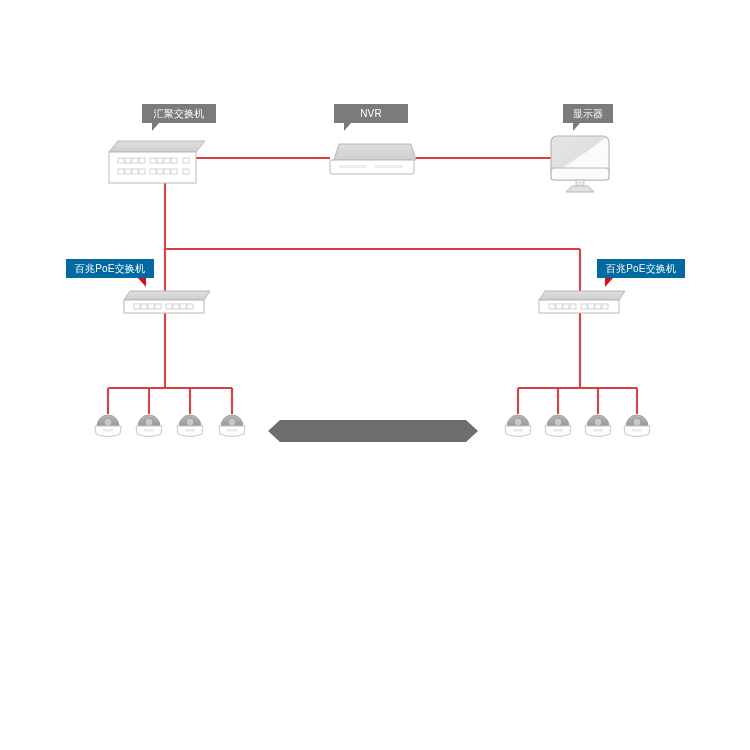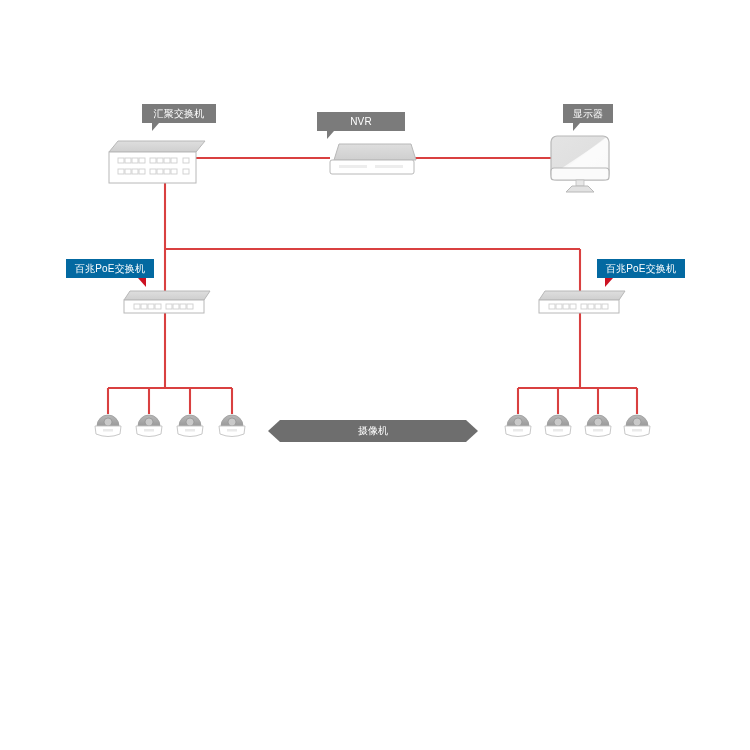--- a/index.html
+++ b/index.html
@@ -245,35 +245,34 @@
     <g>
       <polygon points="268,431 280,420 466,420 478,431 466,442 280,442" fill="#6e6e6e"></polygon>
     </g>
   </svg>
 
   <div class="lbl lbl-gray" style="left:142px; top:104px; width:74px;">
     <span>汇聚交换机</span>
     <span class="tail tail-left-gray"></span>
   </div>
 
-  <div class="lbl lbl-gray" style="left:317px; top:104px; width:88px;margin-top:8px;">
+  <div class="lbl lbl-gray" style="left:334px; top:104px; width:74px;">
     <span>NVR</span>
     <span class="tail tail-left-gray"></span>
   </div>
 
   <div class="lbl lbl-gray" style="left:563px; top:104px; width:50px;">
     <span>显示器</span>
     <span class="tail tail-left-gray"></span>
   </div>
 
   <div class="lbl lbl-red" style="left:66px; top:259px; width:88px;">
     <span>百兆PoE交换机</span>
     <span class="tail tail-right-red"></span>
   </div>
 
   <div class="lbl lbl-red" style="left:597px; top:259px; width:88px;">
     <span>百兆PoE交换机</span>
     <span class="tail tail-left-red"></span>
   </div>
 
-  <div class="banner-text" style="left:268px; top:420px; width:210px;">摄像机</div>
 
 </div>
 
 </body></html>

